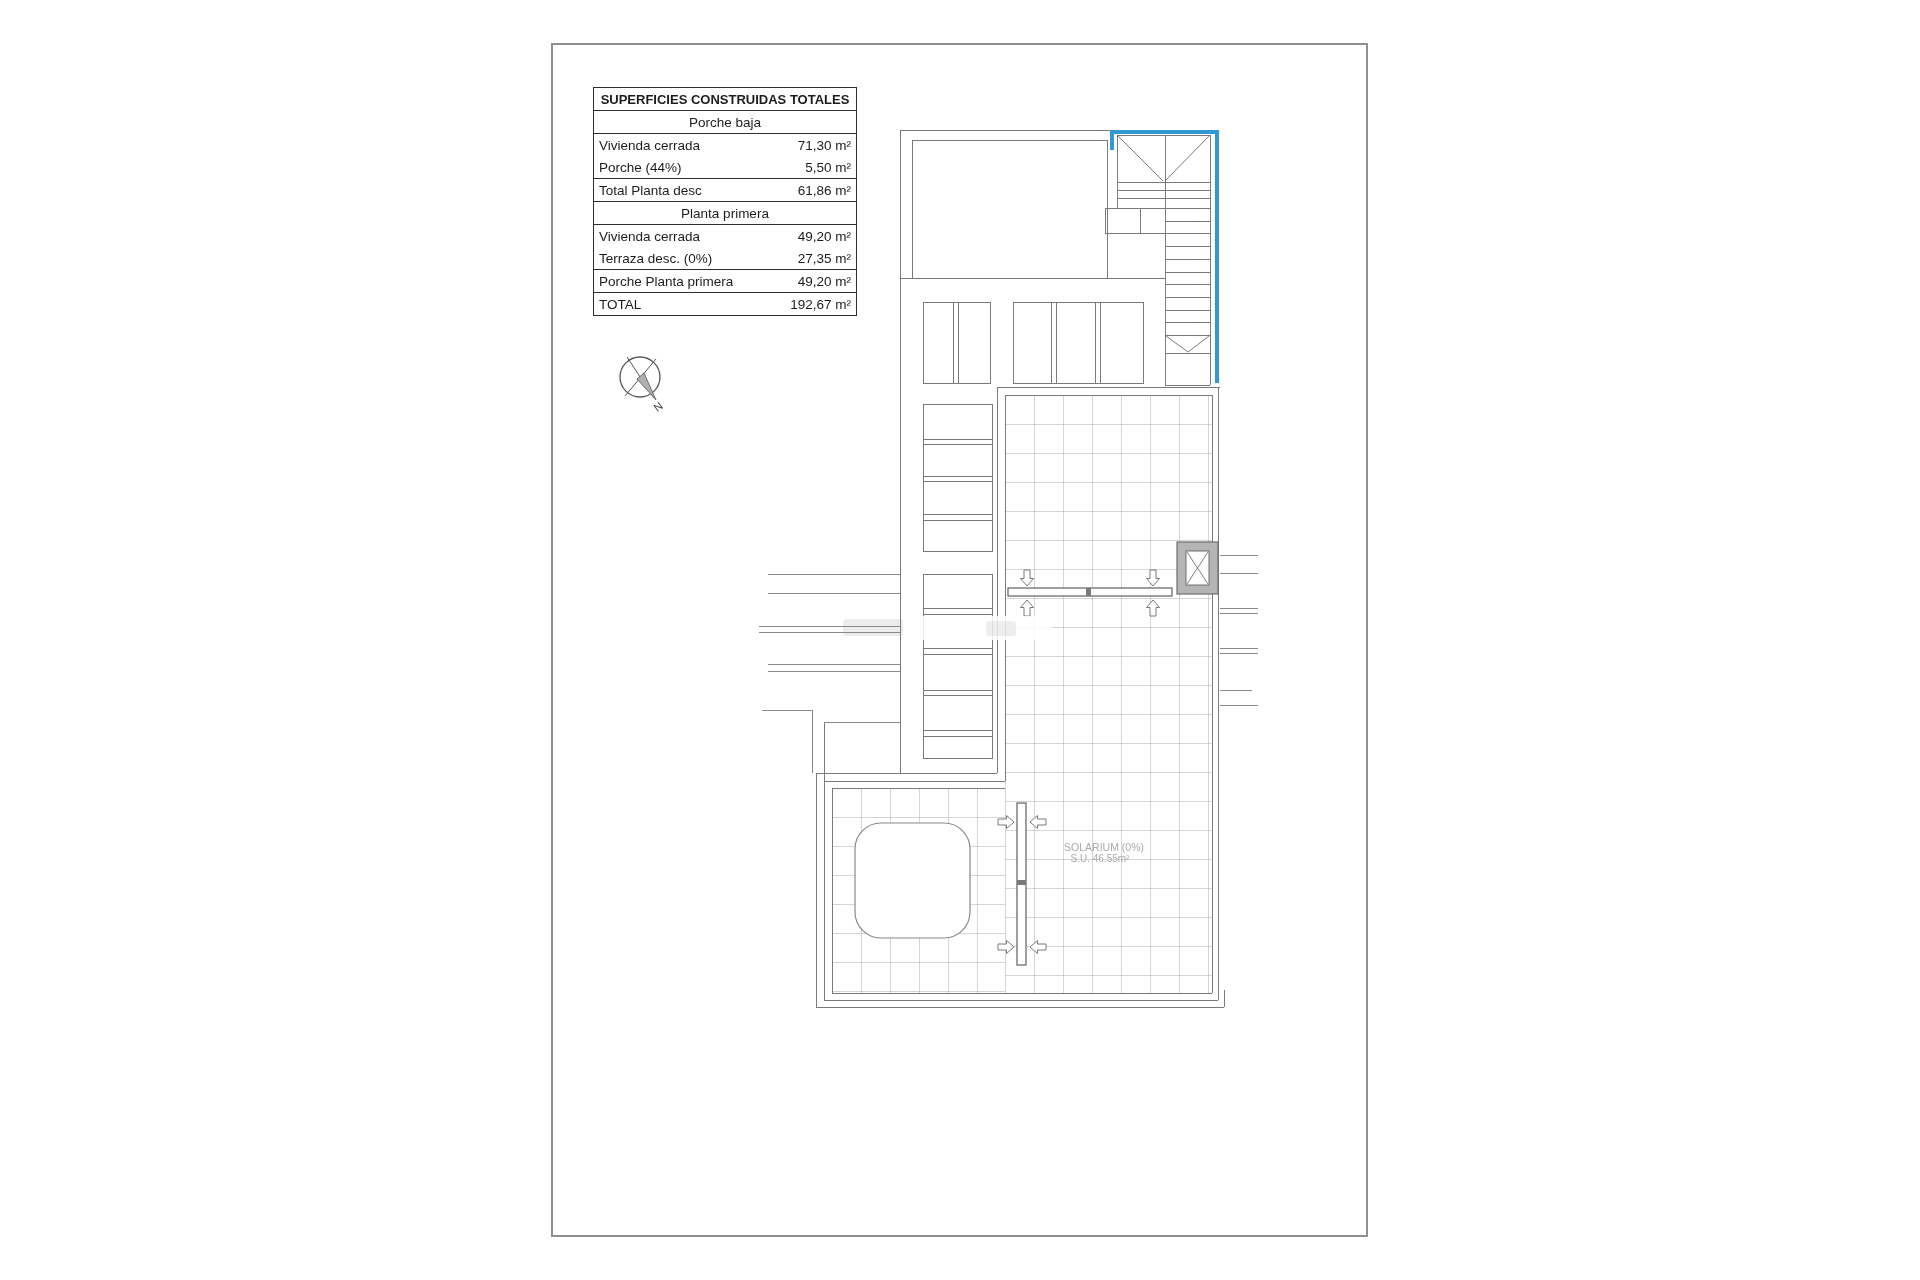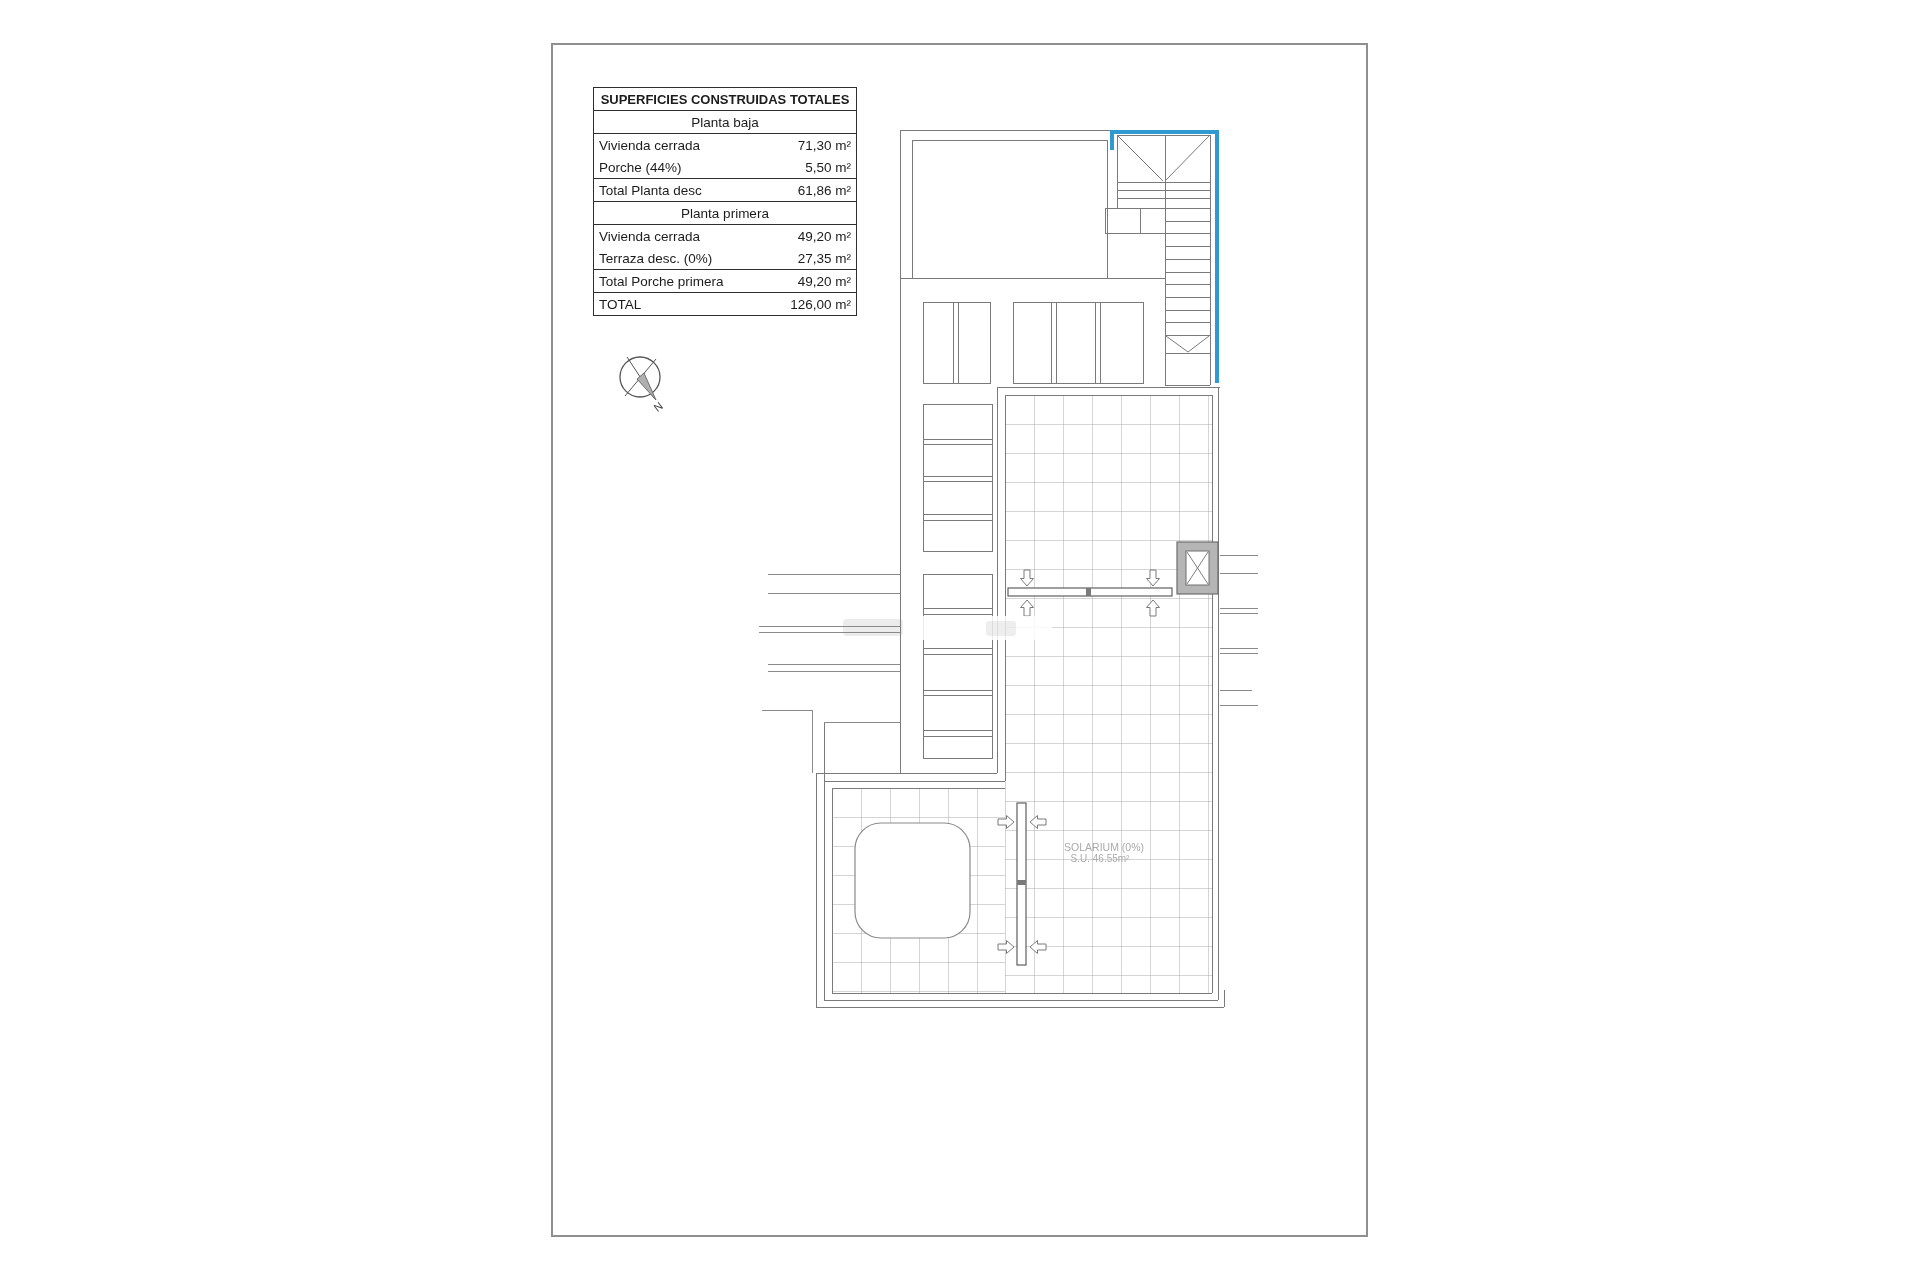--- a/index.html
+++ b/index.html
@@ -25,21 +25,21 @@
 
 <div class="canvas">
 
   <div class="frame"></div>
 
   <div class="areas">
     <div class="tbox">
       <div class="trow center title">SUPERFICIES CONSTRUIDAS TOTALES</div>
     </div>
     <div class="tbox">
-      <div class="trow center">Planta baja</div>
+      <div class="trow center">Porche baja</div>
     </div>
     <div class="tbox">
       <div class="trow">
         <span class="lbl">Vivienda cerrada</span>
         <span class="val">71,30 m²</span>
       </div>
       <div class="trow">
         <span class="lbl">Porche (44%)</span>
         <span class="val">5,50 m²</span>
       </div>
@@ -58,28 +58,28 @@
         <span class="lbl">Vivienda cerrada</span>
         <span class="val">49,20 m²</span>
       </div>
       <div class="trow">
         <span class="lbl">Terraza desc. (0%)</span>
         <span class="val">27,35 m²</span>
       </div>
     </div>
     <div class="tbox">
       <div class="trow">
-        <span class="lbl">Total Porche primera</span>
+        <span class="lbl">Porche Planta primera</span>
         <span class="val">49,20 m²</span>
       </div>
     </div>
     <div class="tbox">
       <div class="trow">
         <span class="lbl">TOTAL</span>
-        <span class="val">126,00 m²</span>
+        <span class="val">192,67 m²</span>
       </div>
     </div>
   </div>
 
   <svg class="plan-svg" viewBox="0 0 1920 1280">
     <defs>
       <pattern id="gridA" width="29" height="29" x="1005" y="395" patternUnits="userSpaceOnUse">
         <path d="M29,0 H0 V29" fill="none" stroke="#ababab" stroke-width="1"></path>
       </pattern>
       <pattern id="gridB" width="29" height="29" x="832" y="788" patternUnits="userSpaceOnUse">

